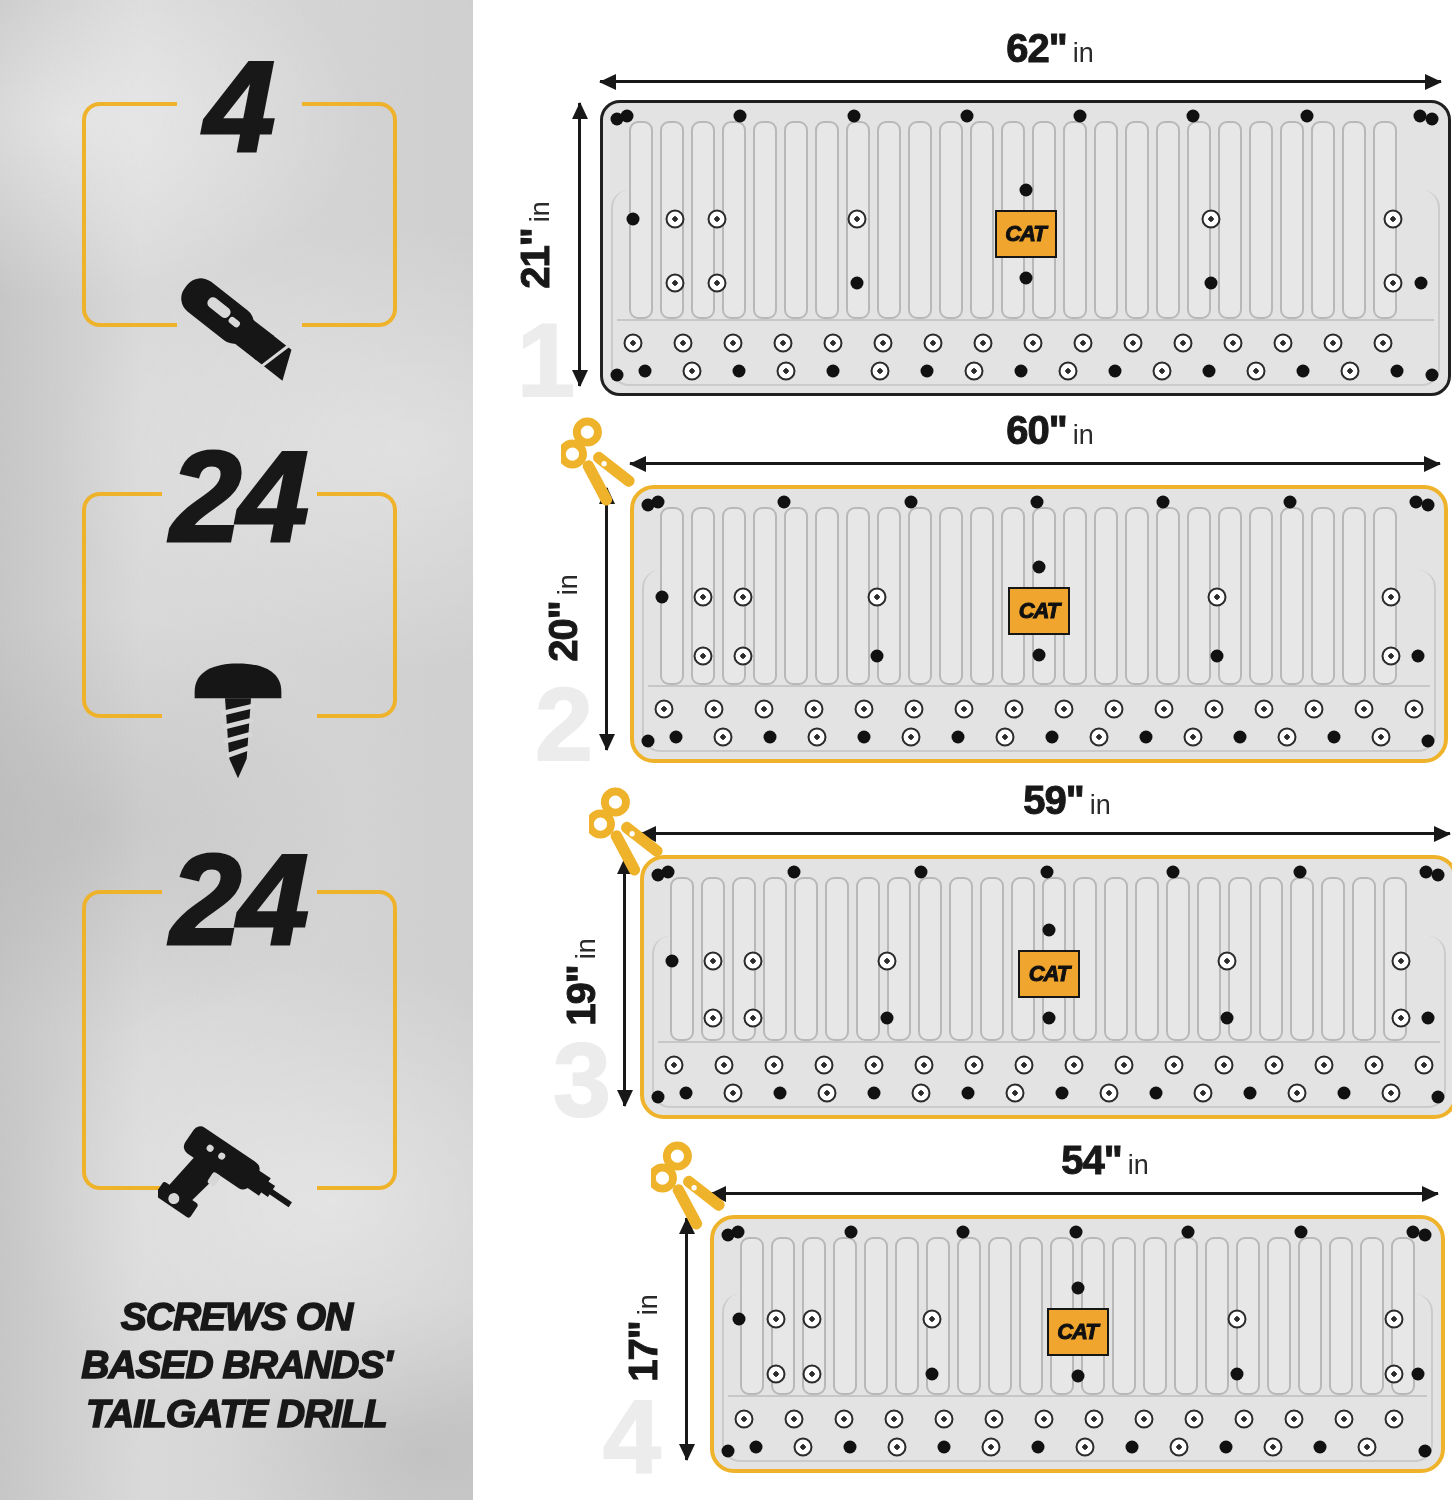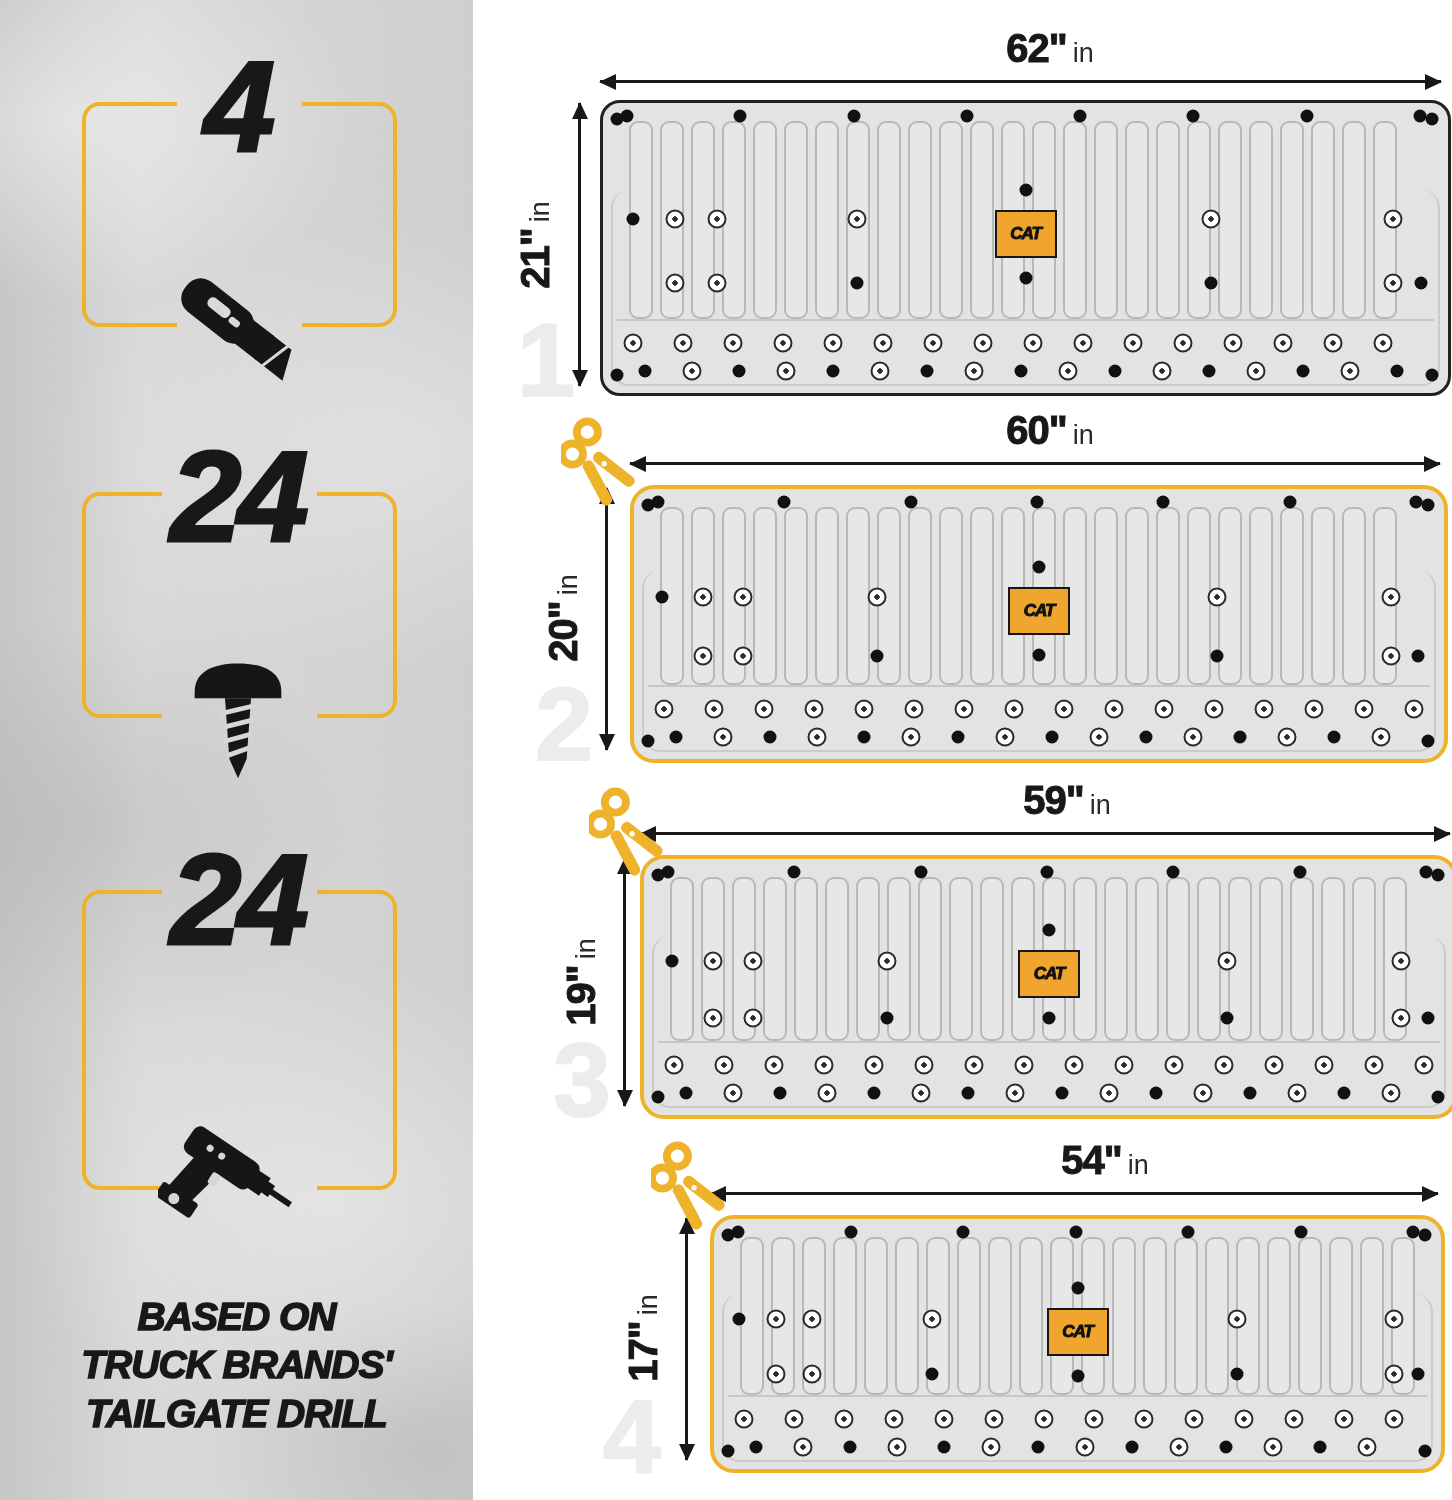--- a/index.html
+++ b/index.html
@@ -88,21 +88,21 @@
      border:2px solid #cbcbcb;border-top:none;border-radius:18px;pointer-events:none;}
   .slat{position:absolute;background:#e7e7e7;border:2px solid var(--matline,#b8b8b8);border-radius:9px;}
   .slat-base{position:absolute;left:14px;right:14px;height:2px;background:#c7c7c7;}
   .screw{position:absolute;width:13px;height:13px;border-radius:50%;background:#111;transform:translate(-50%,-50%);z-index:3;}
   .ring{position:absolute;width:15px;height:15px;border-radius:50%;border:2px solid #2c2c2c;
      background:radial-gradient(circle,#2c2c2c 2.5px,#fff 2.8px);transform:translate(-50%,-50%);z-index:3;}
 
   .cat-logo{position:absolute;left:50%;top:45%;transform:translate(-50%,-50%);
      width:58px;height:44px;background:var(--catorange,#f0a62e);border:2.5px solid #161616;
      display:flex;align-items:center;justify-content:center;z-index:5;}
-  .cat-txt{font-weight:bold;font-style:italic;font-size:17px;letter-spacing:-1px;color:#111;
+  .cat-txt{font-weight:bold;font-style:italic;font-size:22px;letter-spacing:-1px;color:#111;
      -webkit-text-stroke:1px #111;}
   .cat-tri{position:absolute;left:50%;bottom:7px;transform:translateX(-44%);width:0;height:0;
      border-left:6px solid transparent;border-right:6px solid transparent;
      border-bottom:8px solid var(--catorange,#f0a62e);}
 
   .scissors{position:absolute;z-index:4;}
 
   
   .ha1{left:127px;top:80px;width:841px;}   .hl1{left:577px;top:26px;}
   .va1{left:105px;top:103px;height:283px;} .vl1{left:62px;top:245px;}
@@ -205,22 +205,22 @@
             <rect x="56" y="81" width="9" height="13" rx="3" fill="#d7d7d7"></rect>
             <circle cx="40" cy="64" r="3.5" fill="#d7d7d7"></circle>
             <circle cx="54" cy="64" r="3.5" fill="#d7d7d7"></circle>
             <circle cx="38" cy="126" r="5.5" fill="#d7d7d7"></circle>
           </g>
         </svg>
       </div>
     </section>
 
     <div class="footnote">
-      <span>BASED ON</span>
-      <span>TRUCK BRANDS'</span>
+      <span>SCREWS ON</span>
+      <span>BASED BRANDS'</span>
       <span>TAILGATE DRILL</span>
     </div>
   </aside>
 
   <main class="panel">
 
     <section>
       <div class="h-label hl1">
         <span class="dim-val">62"</span><span class="dim-unit">in</span>
       </div>

